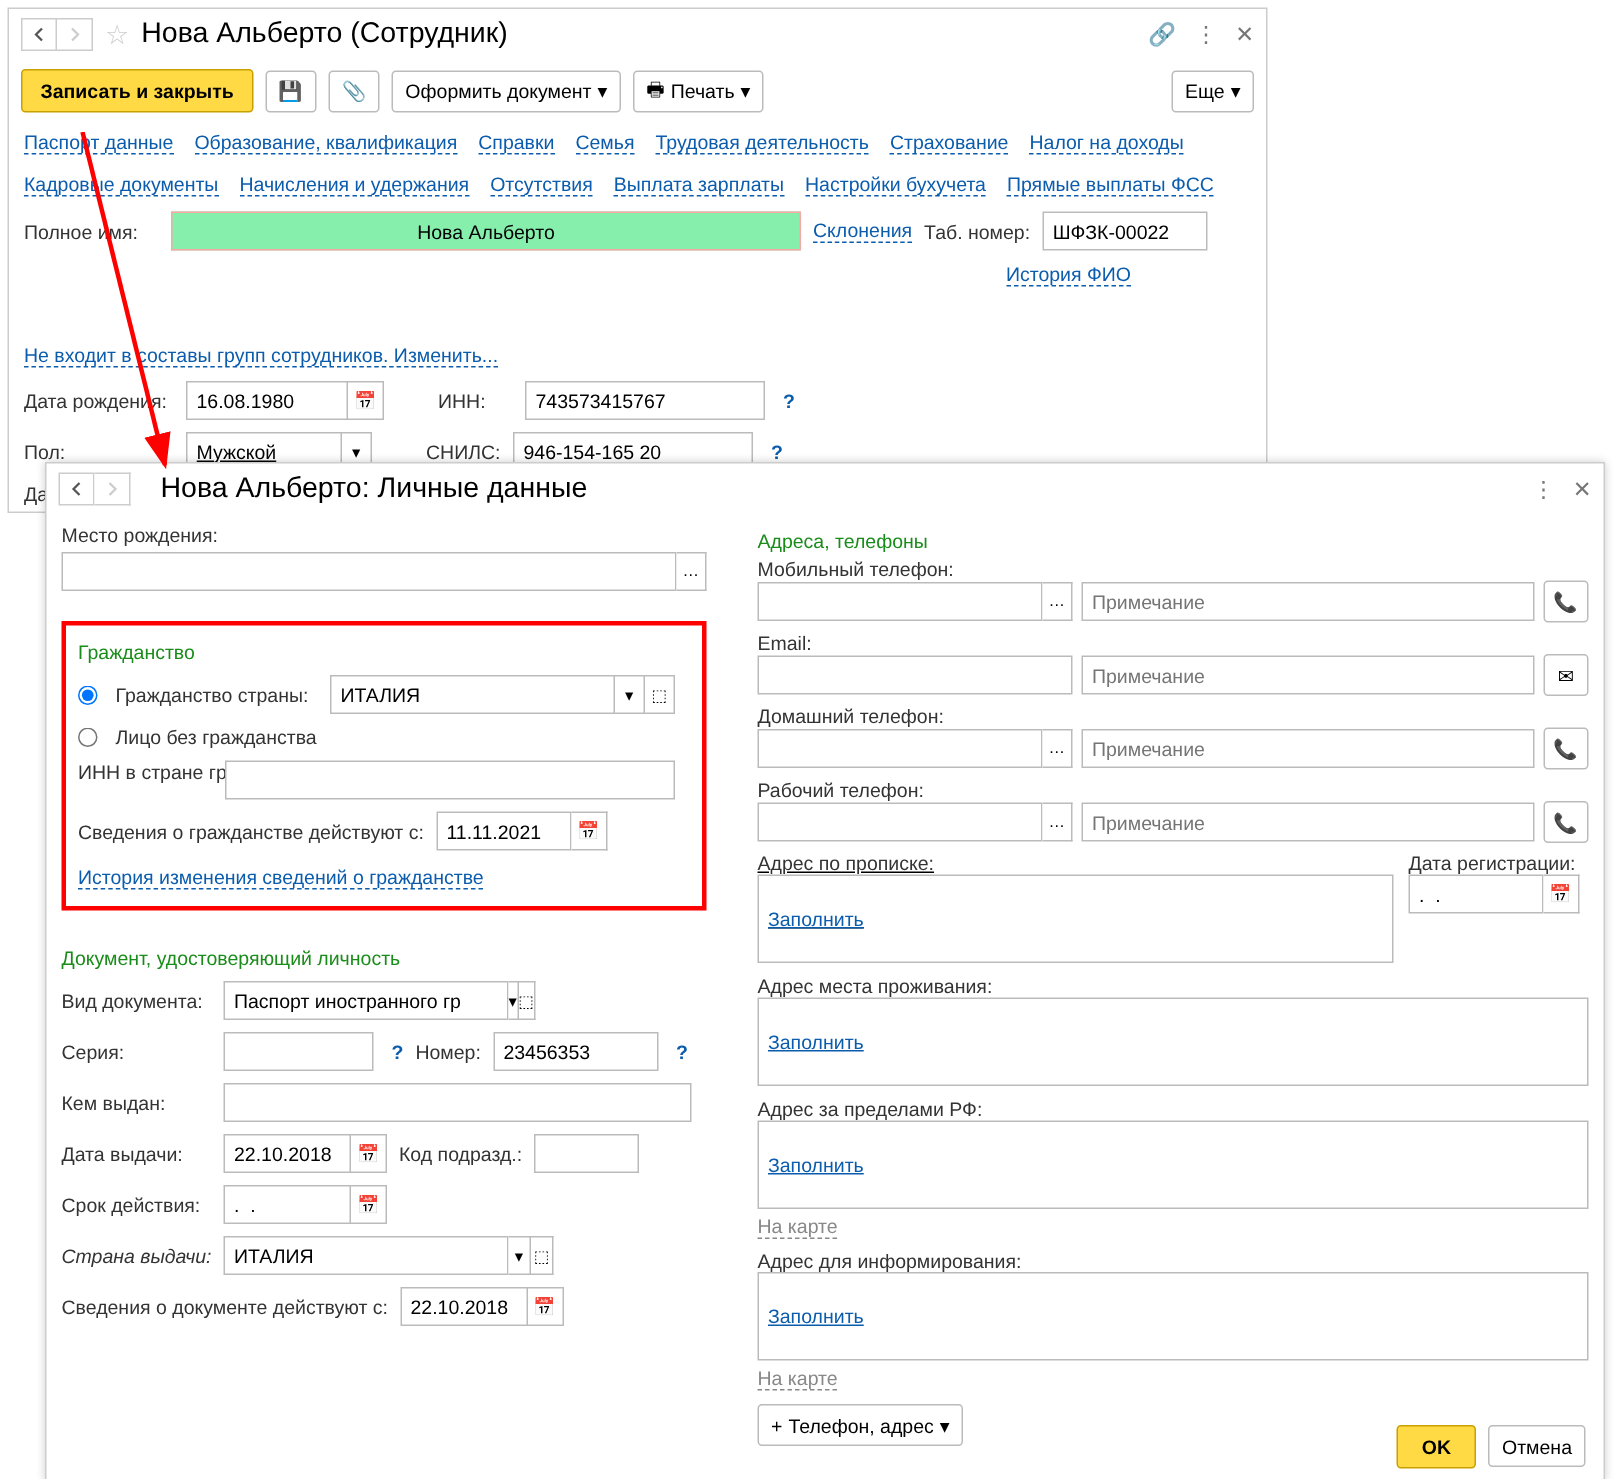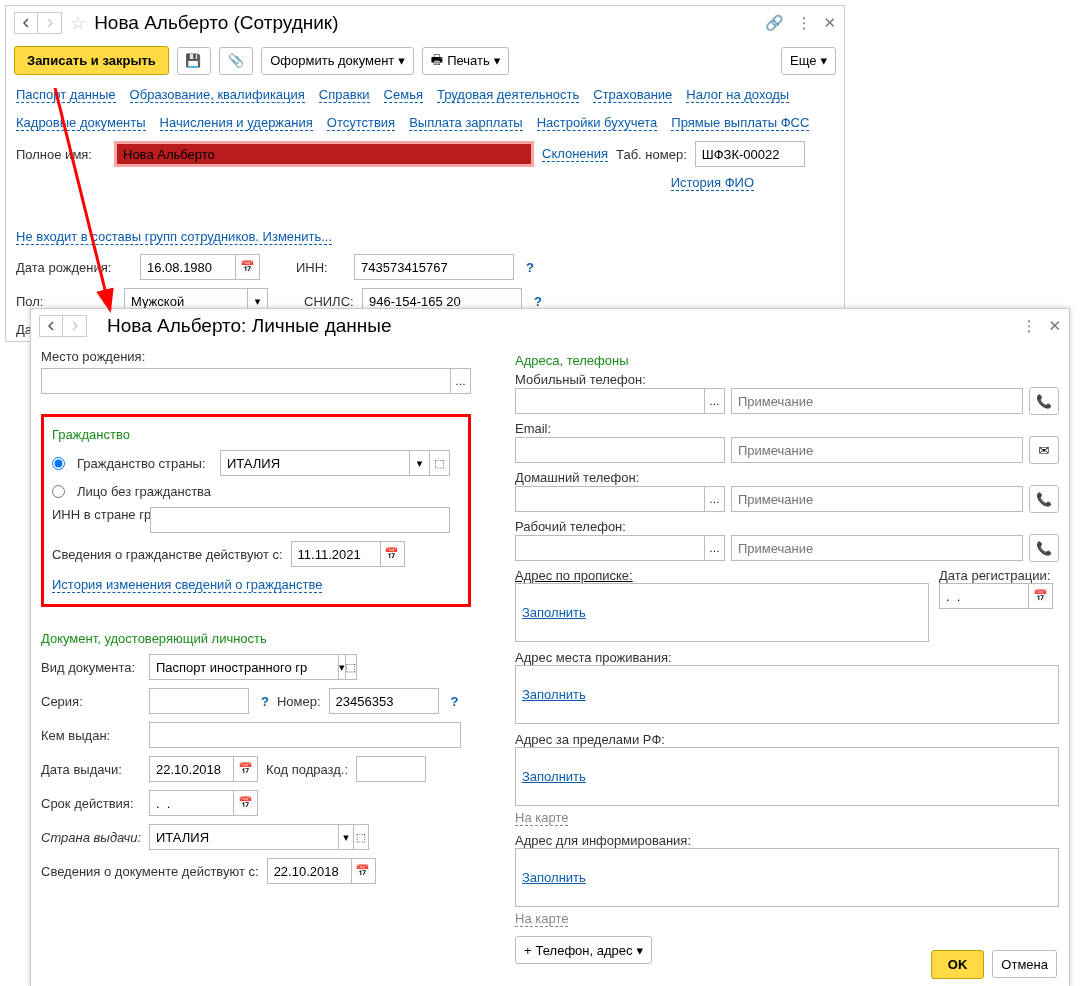--- a/index.html
+++ b/index.html
@@ -20,31 +20,31 @@
 .btn-yellow { background: #ffda44; border: 1px solid #c8a000; padding: 6px 12px; font-weight: bold; cursor: pointer; border-radius: 3px; }
 .btn-white { background: #fff; border: 1px solid #bbb; padding: 4px 8px; cursor: pointer; border-radius: 3px; display: inline-flex; align-items: center; gap: 4px; height: 28px; }
 .spacer { flex: 1; }
 
 .linkbar { padding: 6px 10px; display: flex; flex-wrap: wrap; gap: 14px; }
 .linkbar a, .link { color: #0b5cad; text-decoration: none; border-bottom: 1px dashed #0b5cad; cursor: pointer; }
 
 .form-row { display: flex; align-items: center; padding: 4px 10px; gap: 8px; }
 .label { color: #333; white-space: nowrap; }
 .input-text { border: 1px solid #bbb; padding: 4px 6px; height: 26px; background: #fff; }
-.input-yellow { border: 3px solid #fca5a5; background: #b91c1c; }
+.input-yellow { border: 1px solid #fca5a5; background: #86efac; text-align: center; }
 .select-wrap { display: flex; align-items: stretch; }
 .select-btn { border: 1px solid #bbb; border-left: none; width: 20px; display: flex; align-items: center; justify-content: center; cursor: pointer; font-size: 11px; background: #fff; }
 .date-icon { border: 1px solid #bbb; border-left: none; width: 24px; display: flex; align-items: center; justify-content: center; cursor: pointer; background: #fff; font-size: 12px; }
 .qmark { color: #0b5cad; font-weight: bold; cursor: pointer; margin-left: 4px; }
 
 .section-title { color: #1a8c1a; padding: 4px 0; }
 
 .redbox { border: 3px solid red; padding: 6px 8px; margin: 20px 0; }
 
-.cols { display: flex; gap: 44px; padding: 6px 10px; }
+.cols { display: flex; gap: 34px; padding: 6px 10px; }
 .col { flex: 1; min-width: 0; }
 .col-left { width: 430px; flex: 0 0 430px; }
 
 .radio { margin-right: 4px; }
 
 .iconbtn { width: 30px; height: 28px; border: 1px solid #bbb; background: #fff; display: inline-flex; align-items: center; justify-content: center; cursor: pointer; border-radius: 3px; }
 
 .contact-row { display: flex; align-items: center; gap: 6px; margin-bottom: 6px; }
 .contact-row .input-text { flex: 1; }
 
@@ -132,33 +132,33 @@
     <a class="link">История ФИО</a>
   </div>
 
   <div class="grouplink">
     <a class="link">Не входит в составы групп сотрудников. Изменить...</a>
   </div>
 
   <div class="form-row">
     <span class="label" style="width:100px;">Дата рождения:</span>
     <div class="select-wrap">
-      <input class="input-text" style="width: 96px; margin-left: 16px;" value="16.08.1980">
+      <input class="input-text" style="width: 108px;" value="16.08.1980">
       <span class="date-icon">📅</span>
     </div>
     <span style="width:20px;"></span>
     <span class="label" style="width:50px;">ИНН:</span>
     <input class="input-text" style="width: 160px;" value="743573415767">
     <span class="qmark">?</span>
   </div>
 
   <div class="form-row">
     <span class="label" style="width:100px;">Пол:</span>
     <div class="select-wrap">
-      <input class="input-text" style="width: 124px;" value="Мужской">
+      <input class="input-text" style="width: 104px; text-decoration: underline;" value="Мужской">
       <span class="select-btn">▾</span>
     </div>
     <span style="width:20px;"></span>
     <span class="label" style="width:50px;">СНИЛС:</span>
     <input class="input-text" style="width: 160px;" value="946-154-165 20">
     <span class="qmark">?</span>
   </div>
 
   <div class="form-row">
     <span class="label" style="width:30px;">Дат</span>

